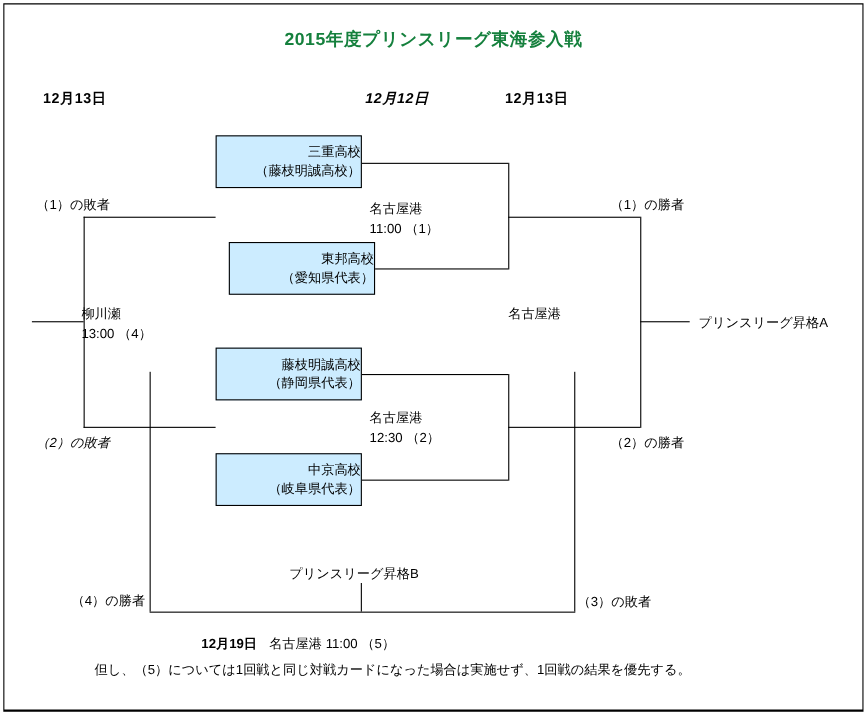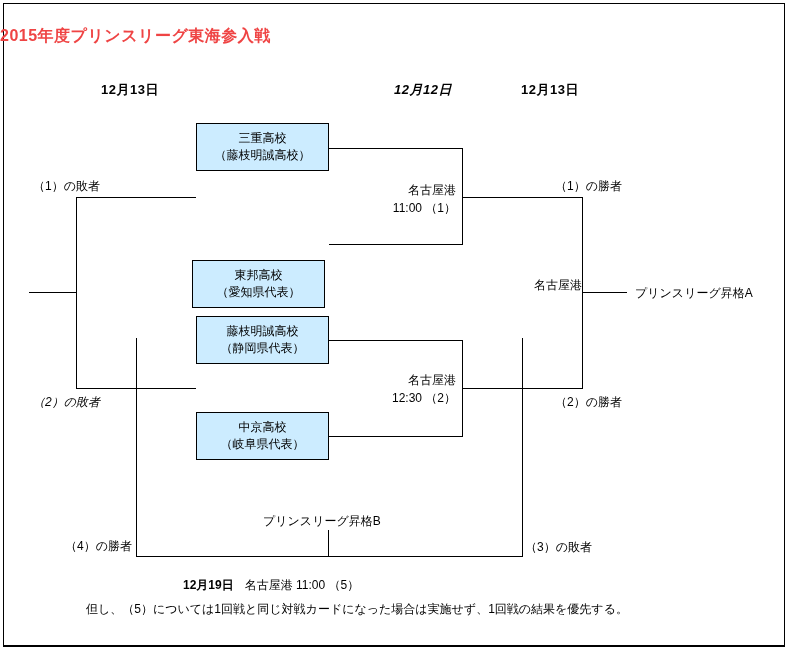--- a/index.html
+++ b/index.html
@@ -6,36 +6,36 @@
   body{
     position:relative;width:788px;height:657px;overflow:hidden;
     font-family:"Liberation Sans","DejaVu Sans",sans-serif;
     color:#000;font-size:12px;
   }
   .frame{
     position:absolute;left:3px;top:3px;width:780px;height:641px;
     border:1px solid #000;border-bottom-width:2px;background:transparent;
   }
   .title{
-    position:absolute;left:0;top:26px;width:788px;text-align:left;
-    font-size:16px;font-weight:bold;color:#ef4444;letter-spacing:0.5px;
+    position:absolute;left:0;top:26px;width:788px;text-align:center;
+    font-size:16px;font-weight:bold;color:#15803d;letter-spacing:0.5px;
   }
   .date{
-    position:absolute;top:81px;width:120px;text-align:right;
+    position:absolute;top:81px;width:120px;text-align:left;
     font-size:13px;font-weight:bold;letter-spacing:0.5px;
   }
   .hline{position:absolute;height:1px;background:#000;}
   .vline{position:absolute;width:1px;background:#000;}
   .team{
     position:absolute;width:131px;height:46px;background:#CCECFF;
     border:1px solid #000;display:flex;flex-direction:column;
-    align-items:center;justify-content:center;line-height:17px;text-align:center;
+    align-items:flex-end;justify-content:center;line-height:17px;text-align:center;
   }
   .match{
-    position:absolute;width:120px;text-align:right;line-height:18px;
+    position:absolute;width:120px;text-align:left;line-height:18px;
   }
   .lbl{position:absolute;white-space:nowrap;}
   .final{position:absolute;left:183px;top:577px;white-space:nowrap;}
   .final .fdate{font-weight:bold;}
   .final .fdetail{margin-left:11px;}
   .note{position:absolute;left:86px;top:601px;white-space:nowrap;}
 </style>
 </head>
 <body>
 
@@ -67,21 +67,21 @@
 
 <div class="vline" style="left:136px;top:338px;height:218px;"></div>
 <div class="vline" style="left:522px;top:338px;height:218px;"></div>
 <div class="hline" style="left:136px;top:556px;width:387px;"></div>
 <div class="vline" style="left:328px;top:530px;height:26px;"></div>
 
 <div class="team" style="left:196px;top:123px;">
   <div>三重高校</div>
   <div>（藤枝明誠高校）</div>
 </div>
-<div class="team" style="left:192px;top:220px;margin-top:40px;">
+<div class="team" style="left:208px;top:220px;">
   <div>東邦高校</div>
   <div>（愛知県代表）</div>
 </div>
 <div class="team" style="left:196px;top:316px;">
   <div>藤枝明誠高校</div>
   <div>（静岡県代表）</div>
 </div>
 <div class="team" style="left:196px;top:412px;">
   <div>中京高校</div>
   <div>（岐阜県代表）</div>
@@ -92,20 +92,22 @@
   <div>11:00 （1）</div>
 </div>
 <div class="match" style="left:336px;top:371px;">
   <div>名古屋港</div>
   <div>12:30 （2）</div>
 </div>
 <div class="match" style="left:462px;top:276px;">
   <div>名古屋港</div>
 </div>
 <div class="match" style="left:74px;top:276px;">
+  <div>柳川瀬</div>
+  <div>13:00 （4）</div>
 </div>
 
 <div class="lbl" style="left:33px;top:178px;">（1）の敗者</div>
 <div class="lbl" style="left:33px;top:394px;font-style:italic;">（2）の敗者</div>
 <div class="lbl" style="left:555px;top:178px;">（1）の勝者</div>
 <div class="lbl" style="left:555px;top:394px;">（2）の勝者</div>
 <div class="lbl" style="left:65px;top:538px;">（4）の勝者</div>
 <div class="lbl" style="left:525px;top:539px;">（3）の敗者</div>
 <div class="lbl" style="left:635px;top:285px;">プリンスリーグ昇格A</div>
 <div class="lbl" style="left:263px;top:513px;">プリンスリーグ昇格B</div>

